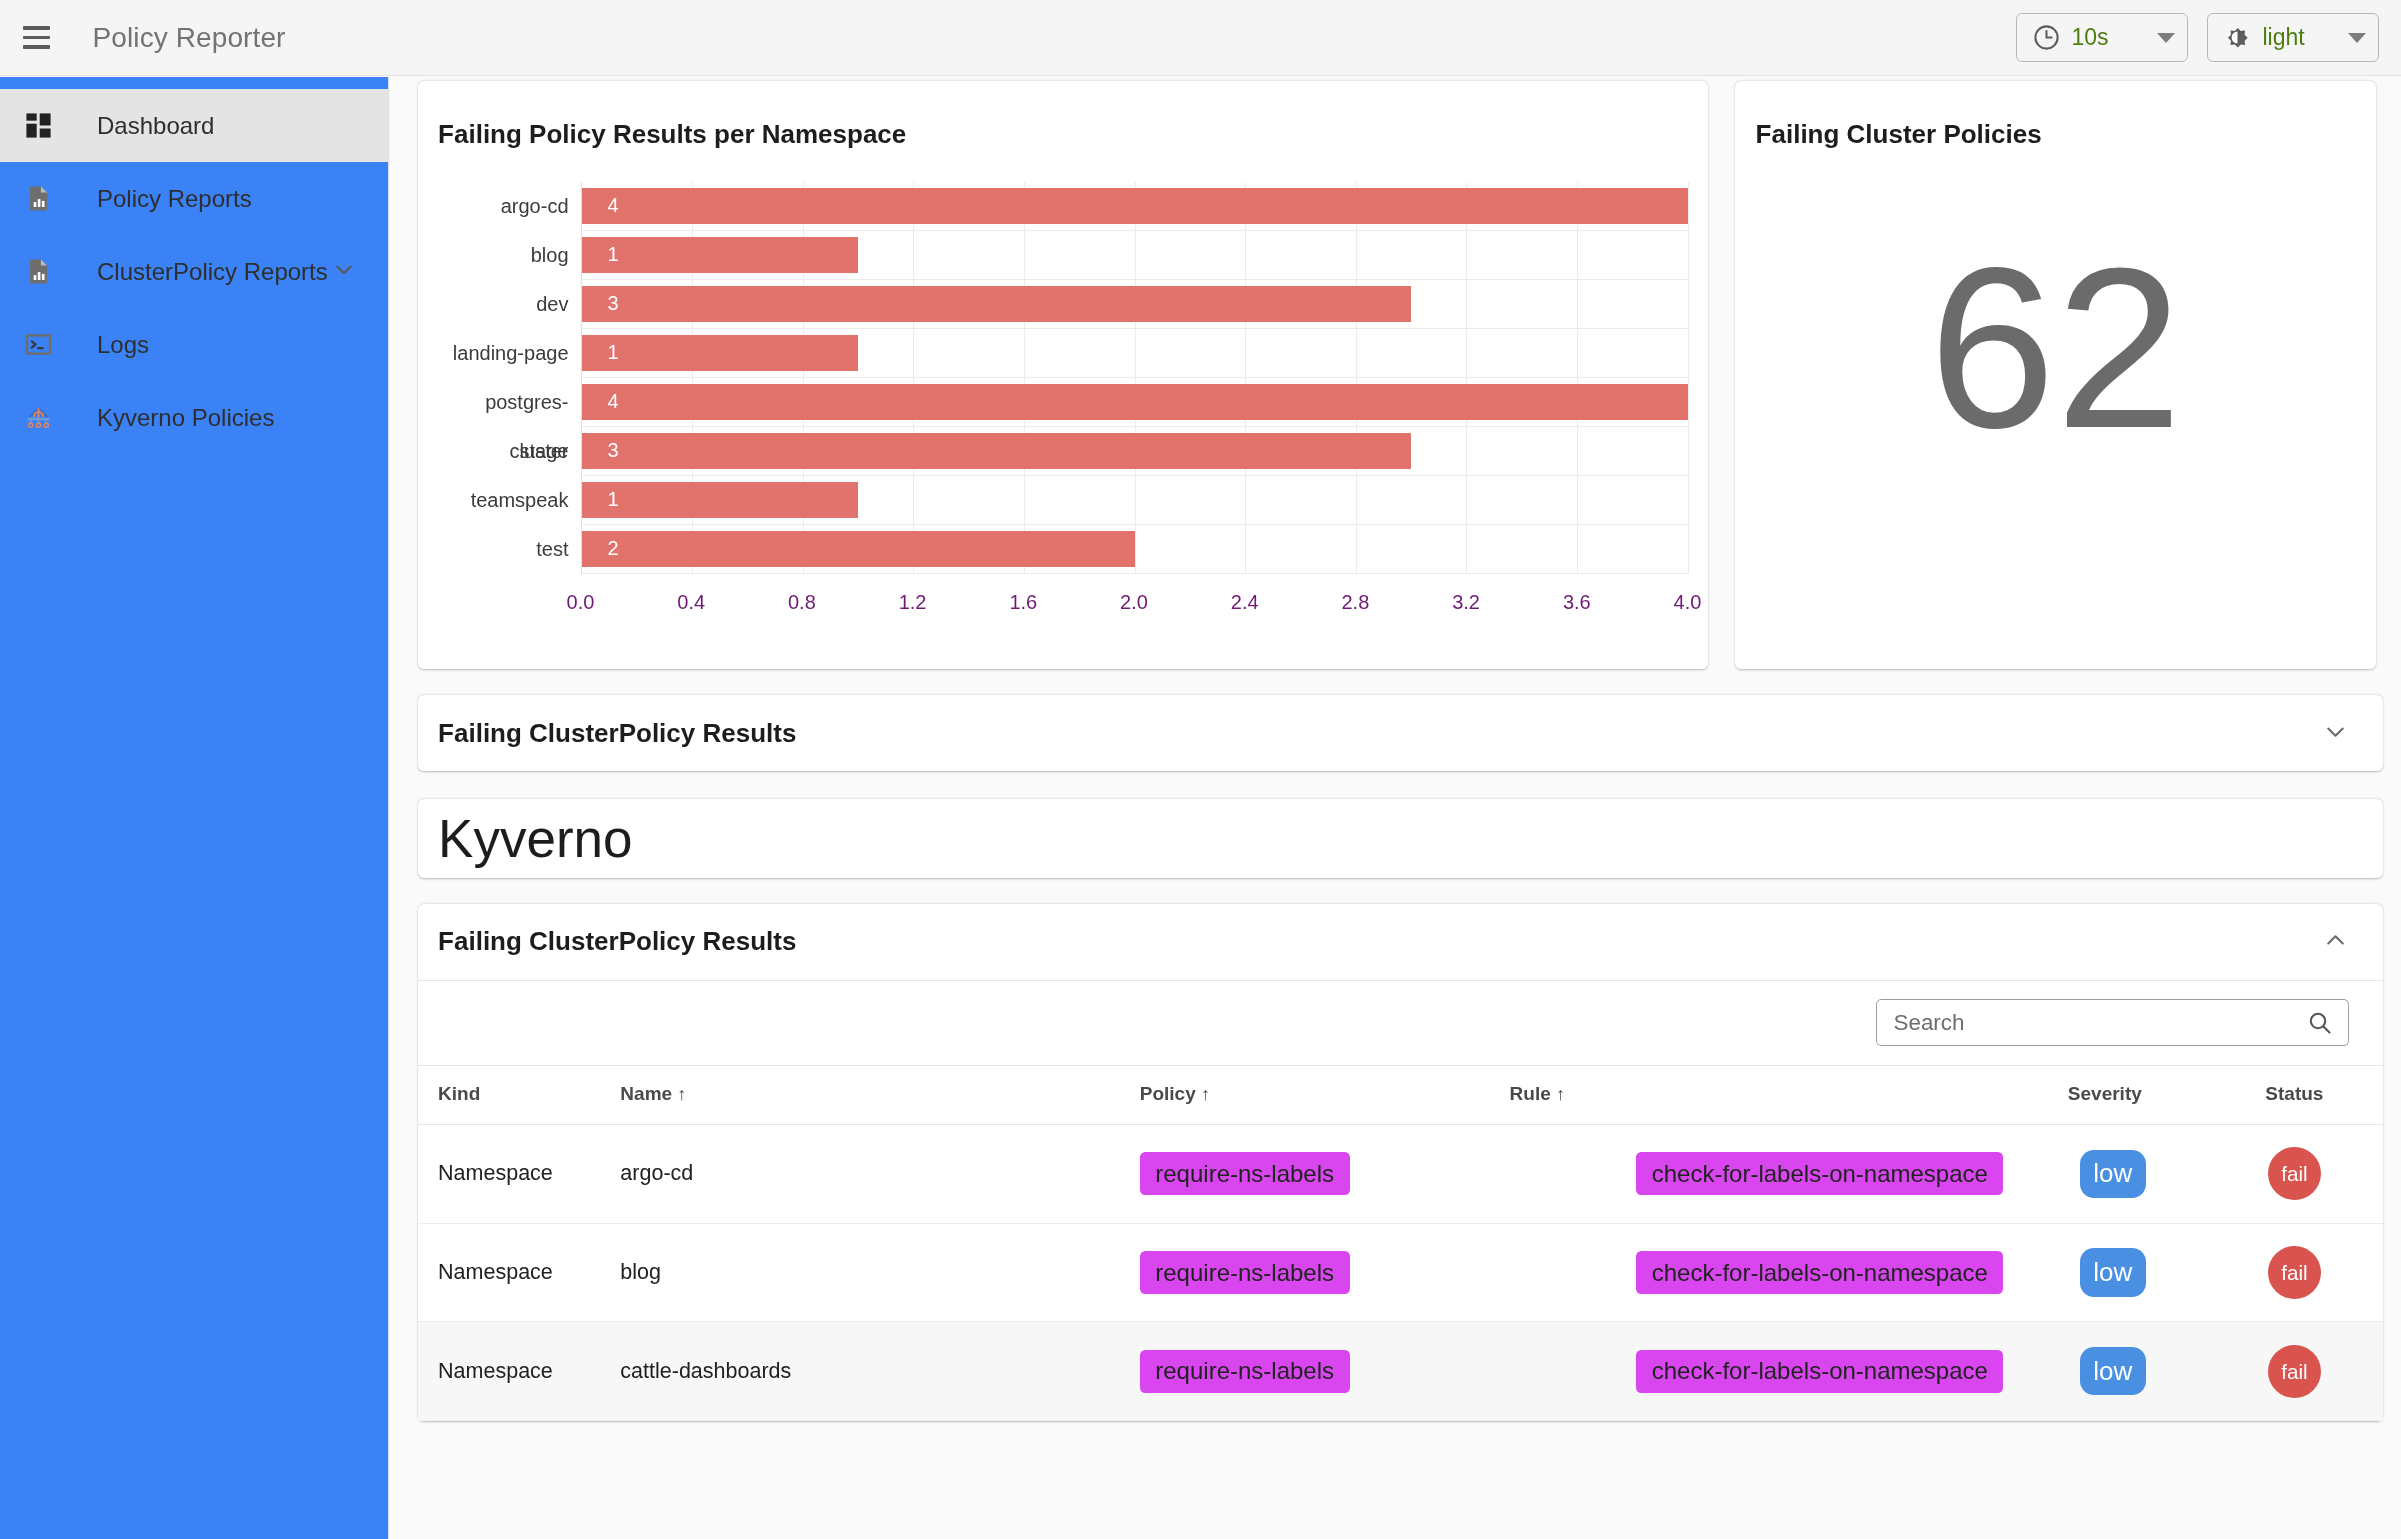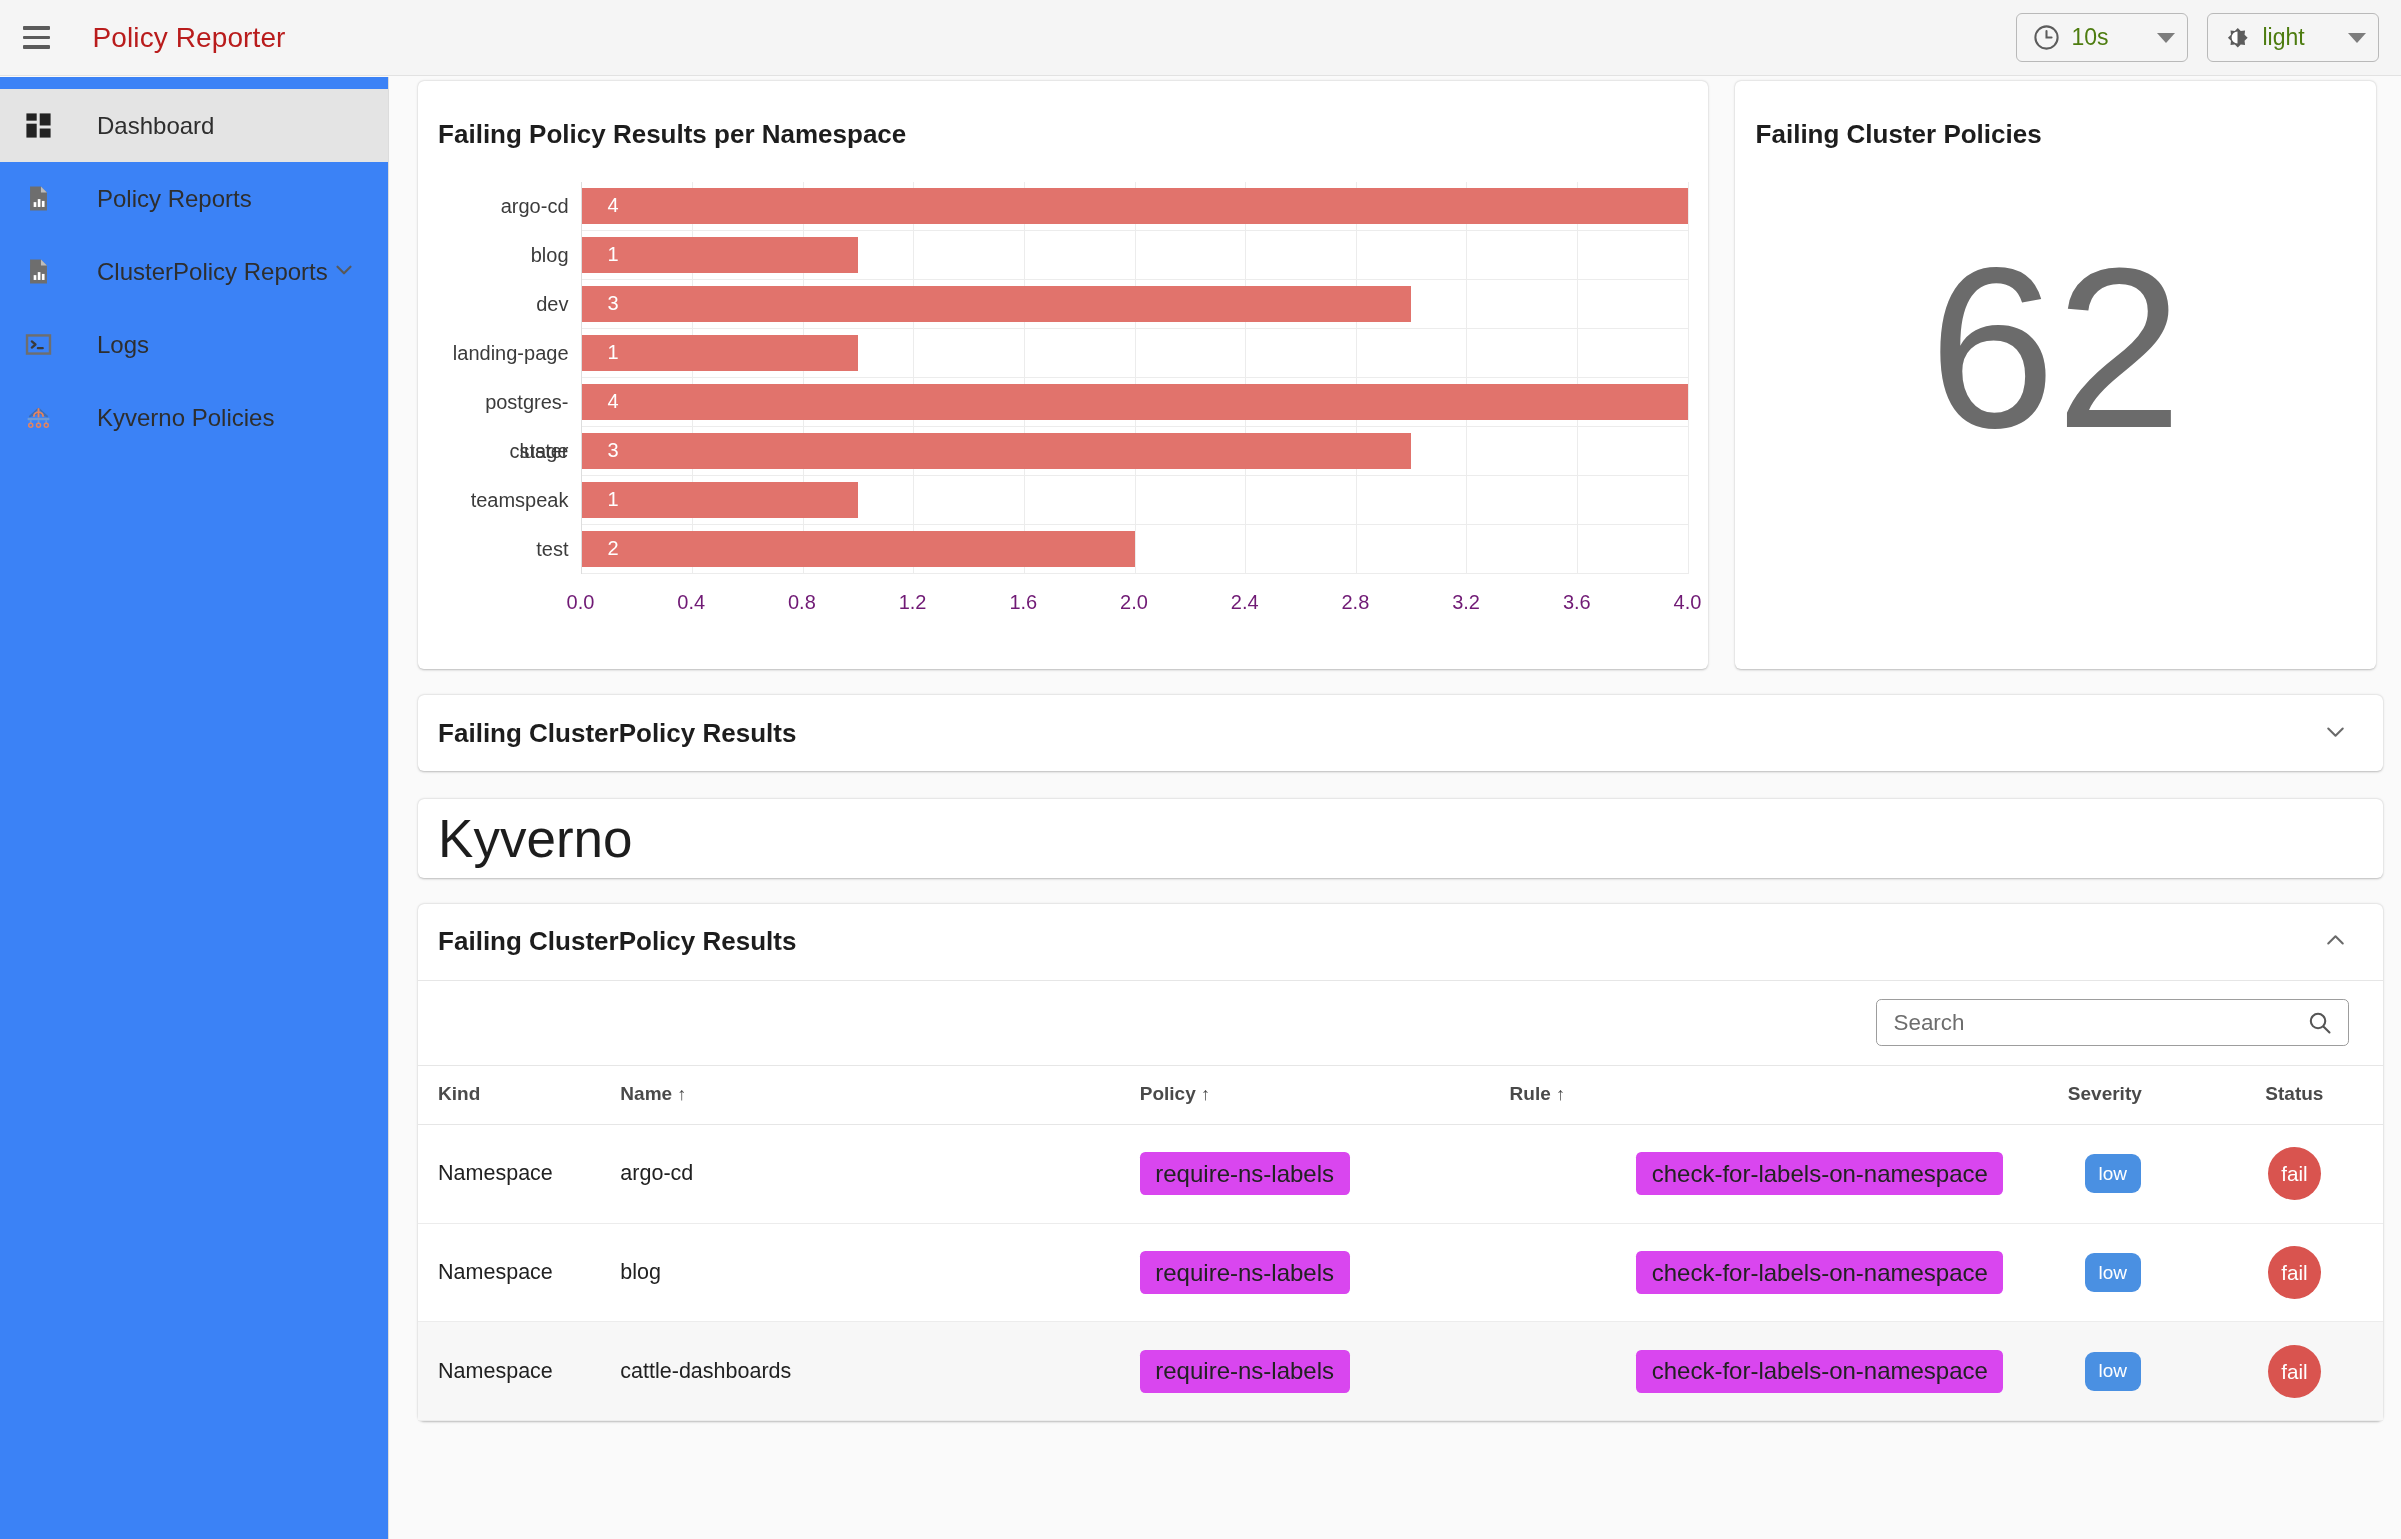--- a/index.html
+++ b/index.html
@@ -19,21 +19,21 @@
     display: flex; align-items: center;
     z-index: 20;
   }
   .menu-btn {
     width: 55px; height: 55px; margin-left: 8.6px;
     display: flex; flex-direction: column; align-items: center; justify-content: center;
     gap: 6px; cursor: pointer;
   }
   .menu-btn span { display: block; width: 27px; height: 3.4px; background: #5b5b5b; border-radius: 0.9px;}
   .app-title {
-    margin-left: 29px; font-size: 28px; color: #b91c1c; letter-spacing: 0.1px;
+    margin-left: 29px; font-size: 28px; color: #737373; letter-spacing: 0.1px;
   }
   .appbar-right {
     margin-left: auto; margin-right: 22.4px;
     display: flex; align-items: center; gap: 19px;
   }
   .pill {
     height: 49px; min-width: 172px; padding: 0 12px 0 15.5px;
     border: 0.9px solid #b9b9b9; border-radius: 6px;
     background: #f5f5f5;
     display: flex; align-items: center; gap: 10.3px;
@@ -184,22 +184,22 @@
   .col-sev { width: 198px; text-align: center !important; }
   .col-status { width: 172px; text-align: center !important; }
 
   .chip {
     display: inline-block; background: #d946ef; color: #222;
     border-radius: 5.2px; padding: 7.7px 15.5px; font-size: 24px;
     white-space: nowrap;
   }
   .sev-badge {
     display: inline-block; background: #4a90e2; color: #fff;
-    border-radius: 9px; min-width: 53px; padding: 8.6px 13.8px;
-    font-size: 19px; text-align: center; margin-left: 16px;
+    border-radius: 14px; min-width: 53px; padding: 8.6px 13.8px;
+    font-size: 26px; text-align: center; margin-left: 16px;
   }
   .status-badge {
     display: inline-block; background: #d9534f; color: #fff;
     width: 53px; height: 53px; line-height: 53px; border-radius: 50%;
     font-size: 20.6px; text-align: center;
     background: #d9544f;
   }
   .sort-arrow { font-size: 18px; margin-left: 5.2px; }
 </style>
 </head>

